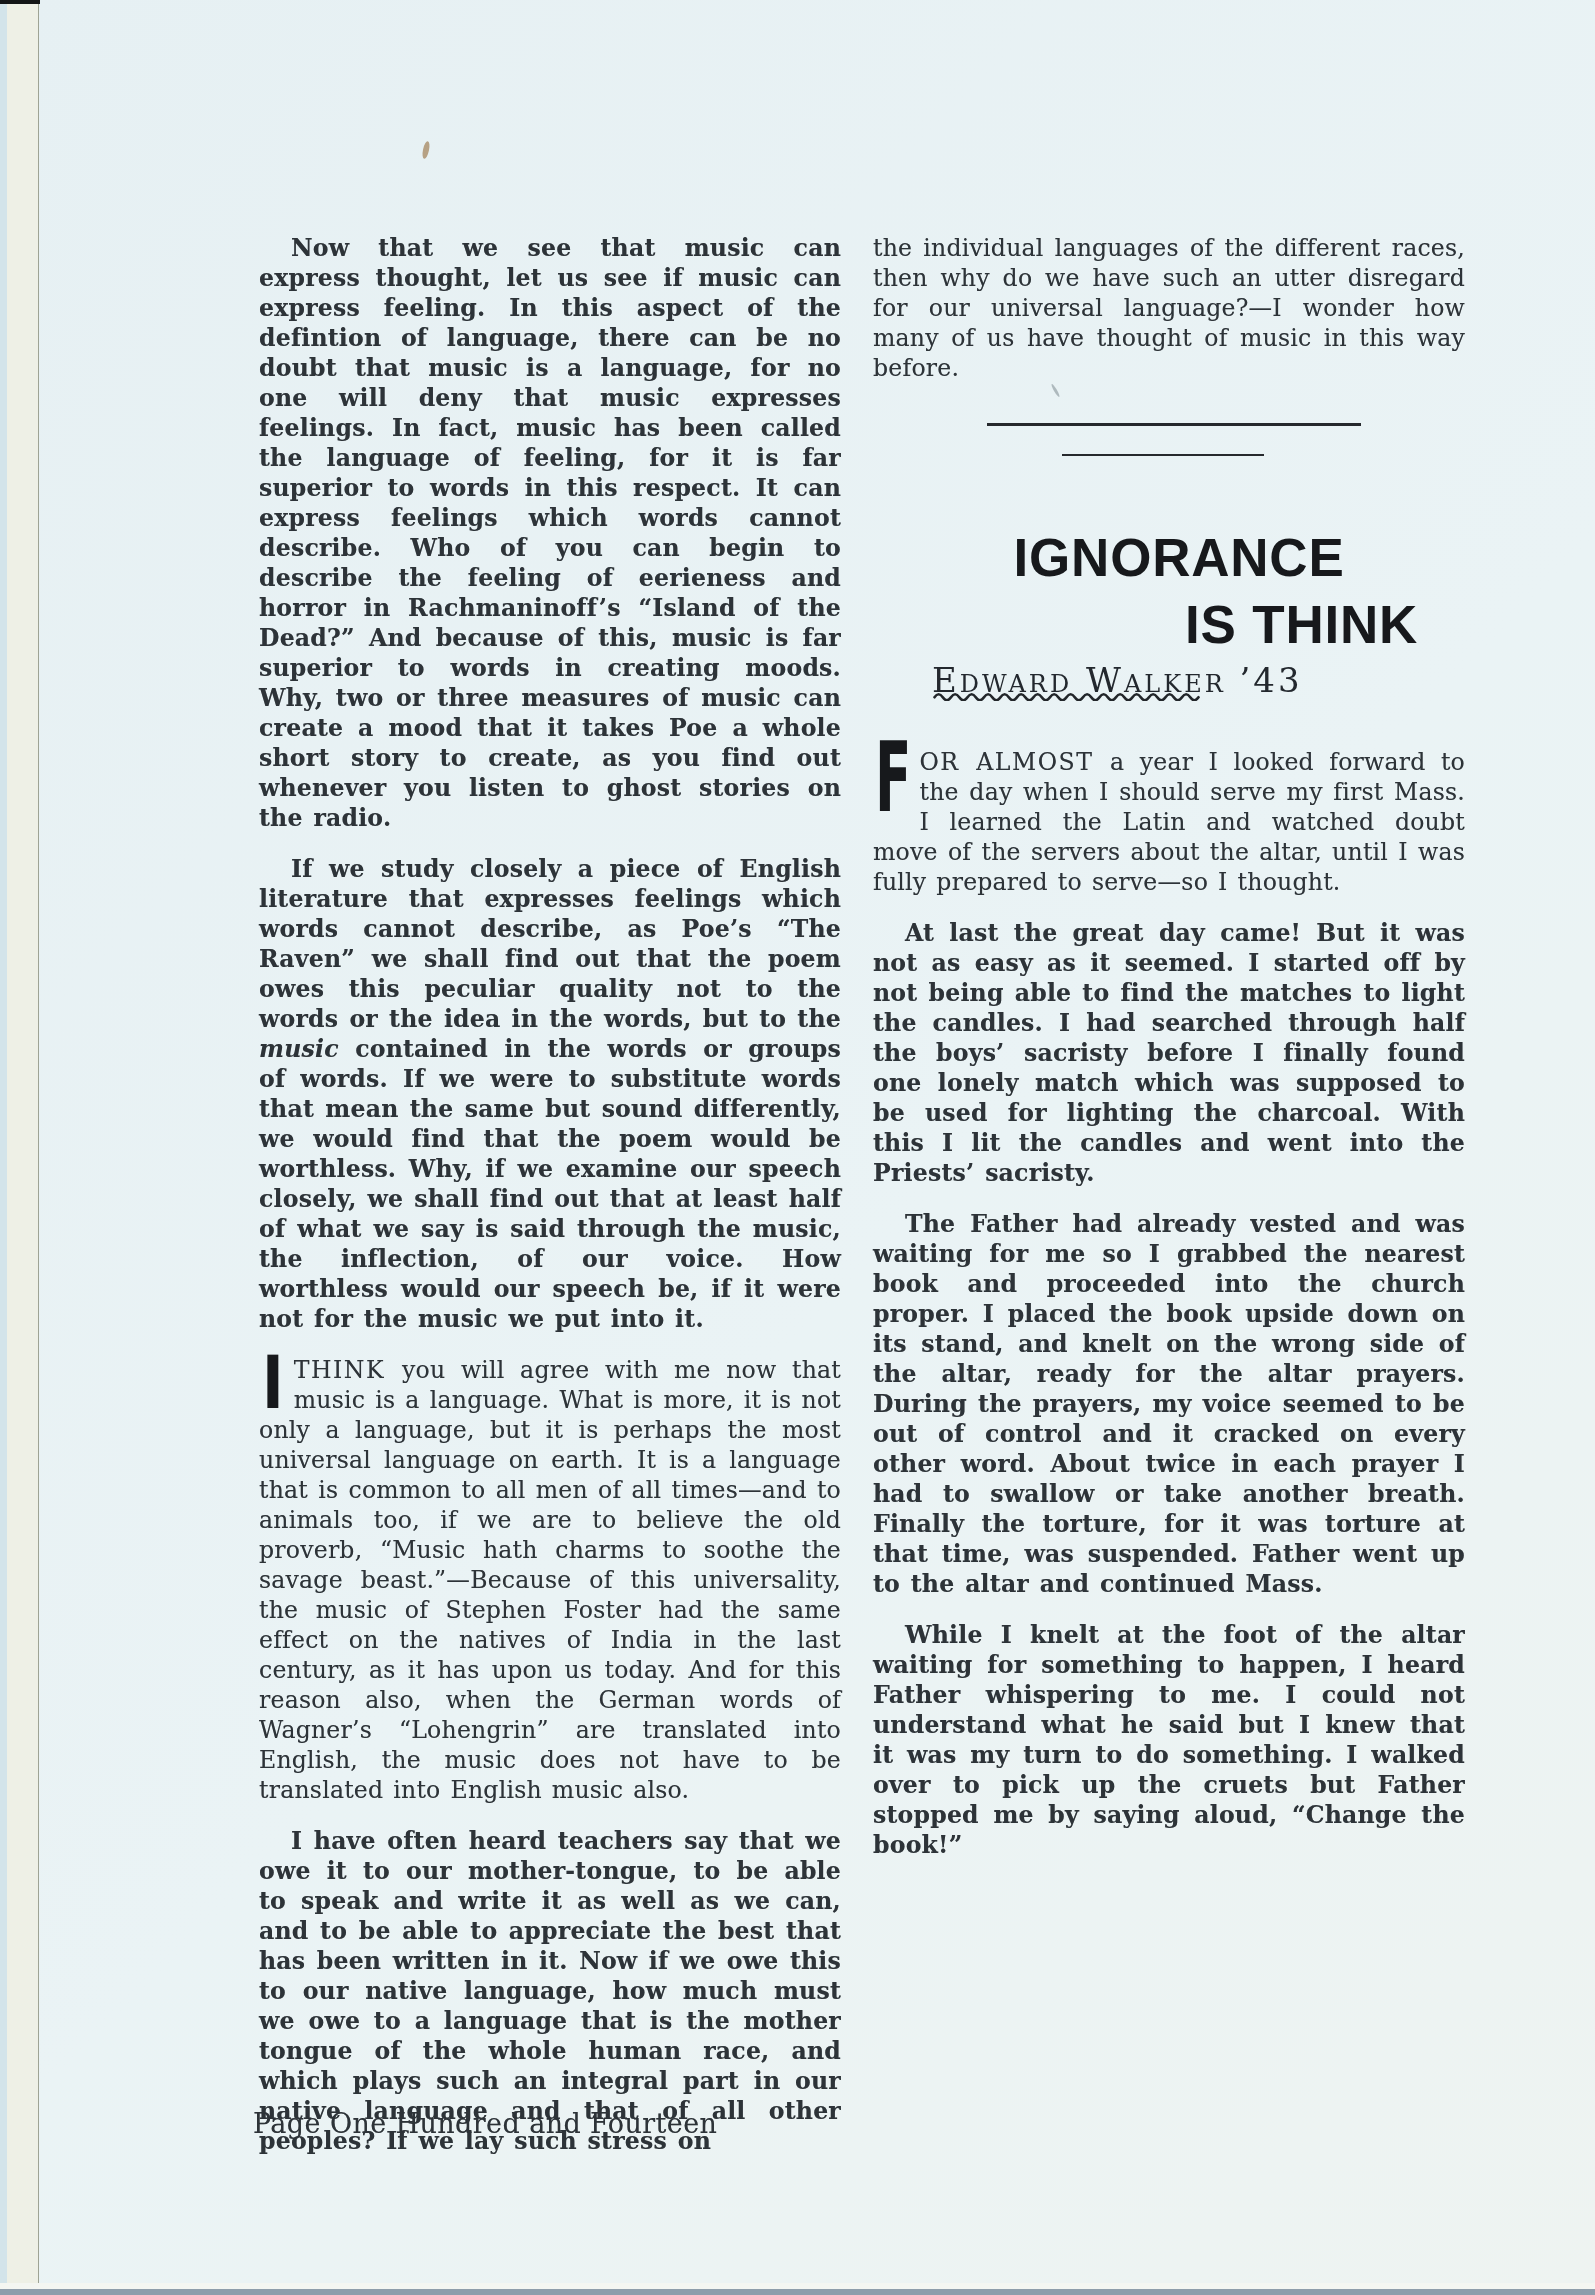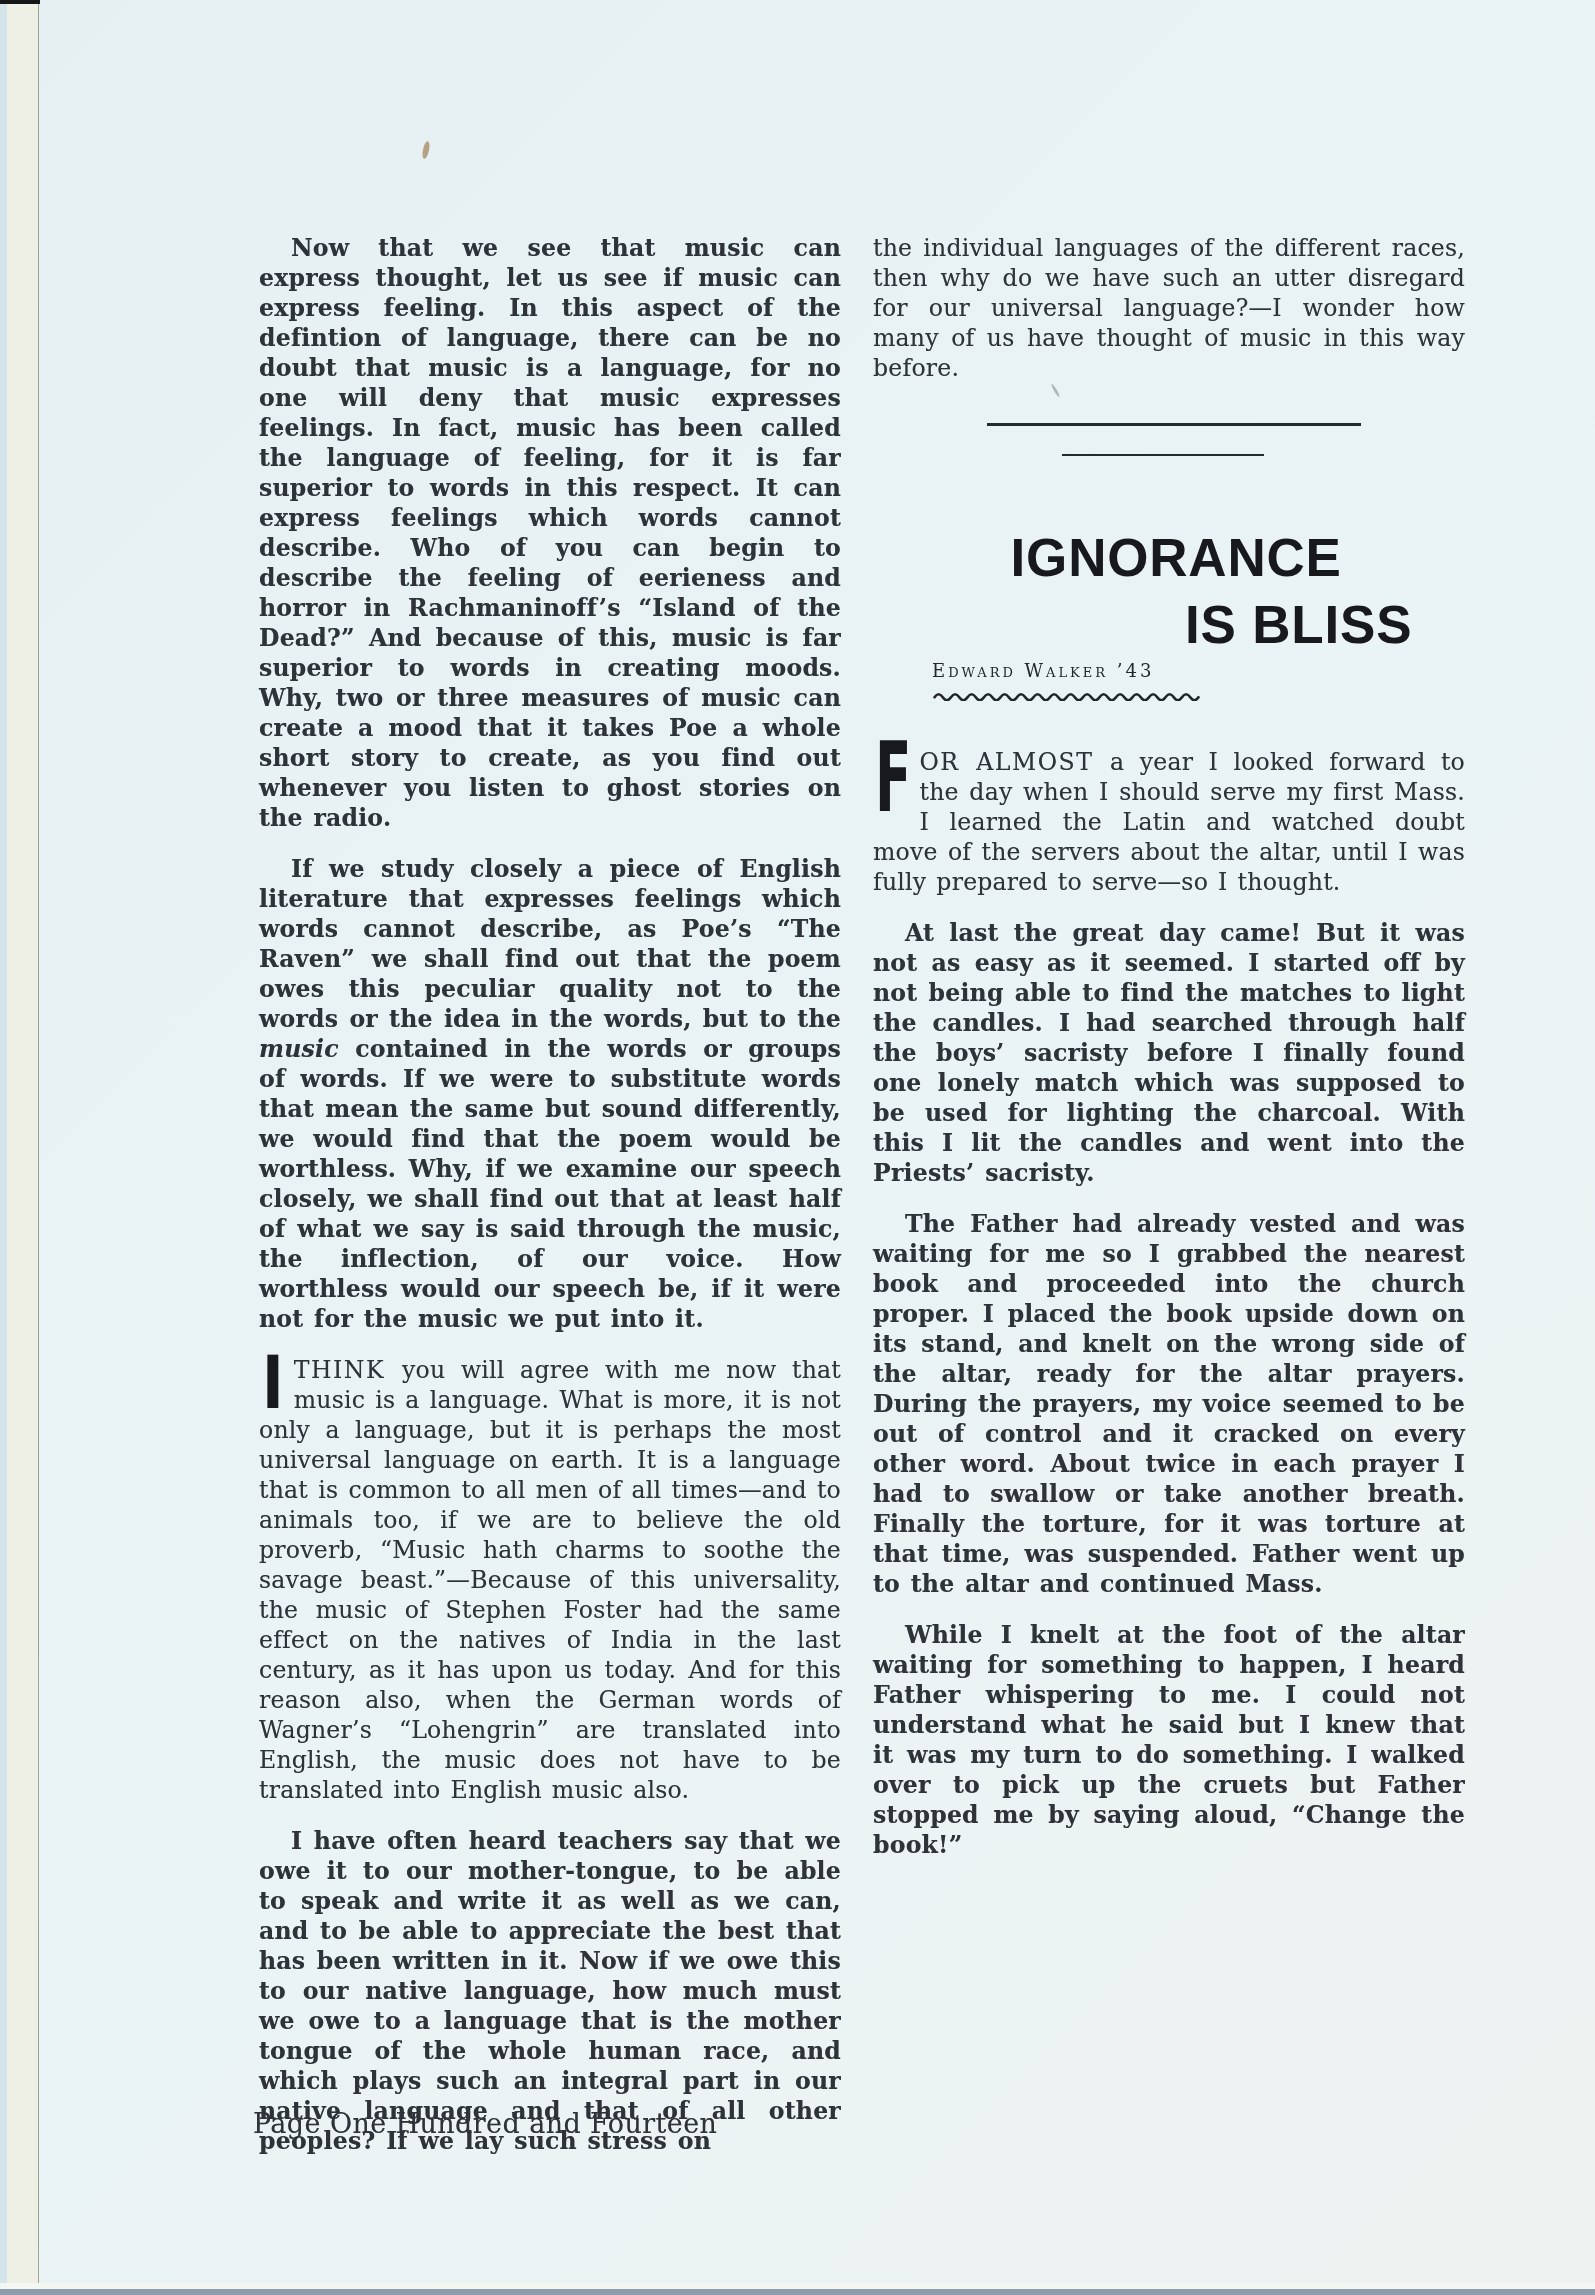--- a/index.html
+++ b/index.html
@@ -72,21 +72,21 @@
     font-family:"Liberation Sans","DejaVu Sans",sans-serif;
     font-weight:700;font-size:53px;line-height:67px;
     letter-spacing:0.8px;color:#17191c;white-space:nowrap;
   }
   .title-line1{display:block;text-align:center;}
   .title-line2{display:block;margin-left:245px;}
   .byline{
     position:absolute;left:59px;top:427px;
     font-family:"DejaVu Serif",serif;
     font-variant-caps:small-caps;font-variant:small-caps;
-    font-size:18px;letter-spacing:3px;color:#23282e;
+    font-size:34px;letter-spacing:3px;color:#23282e;
     white-space:nowrap;
   }
   .wavy{position:absolute;left:58px;top:456px;}
   .article-body{position:absolute;left:0;top:514px;width:592px;}
   
   .footer{
     position:absolute;left:253px;top:2108px;
     font-size:27px;letter-spacing:0.4px;color:#2d3338;
     text-shadow:0 0 0.4px rgba(45,51,56,.4);
   }
@@ -122,21 +122,21 @@
   <div class="col col-right">
     <p class="para">
       <span>the individual languages of the different races, then why do we have such an utter disregard for our universal language?—I wonder how many of us have thought of music in this way before.</span>
     </p>
 
     <div class="rule rule-long"></div>
     <div class="rule rule-short"></div>
 
     <h1 class="title">
       <span class="title-line1">IGNORANCE</span>
-      <span class="title-line2">IS BLISS</span>
+      <span class="title-line2">IS THINK</span>
     </h1>
 
     <div class="byline">Edward Walker ’43</div>
 
     <svg class="wavy" width="271" height="12" viewBox="0 0 356 16">
       <path d="M2,11 Q7.5,3 13,11 T24,11 T35,11 T46,11 T57,11 T68,11 T79,11 T90,11 T101,11 T112,11 T123,11 T134,11 T145,11 T156,11 T167,11 T178,11 T189,11 T200,11 T211,11 T222,11 T233,11 T244,11 T255,11 T266,11 T277,11 T288,11 T299,11 T310,11 T321,11 T332,11 T343,11 T354,11" fill="none" stroke="#22262a" stroke-width="3.5" stroke-linecap="round"></path>
     </svg>
 
     <div class="article-body">
       <p class="para">

